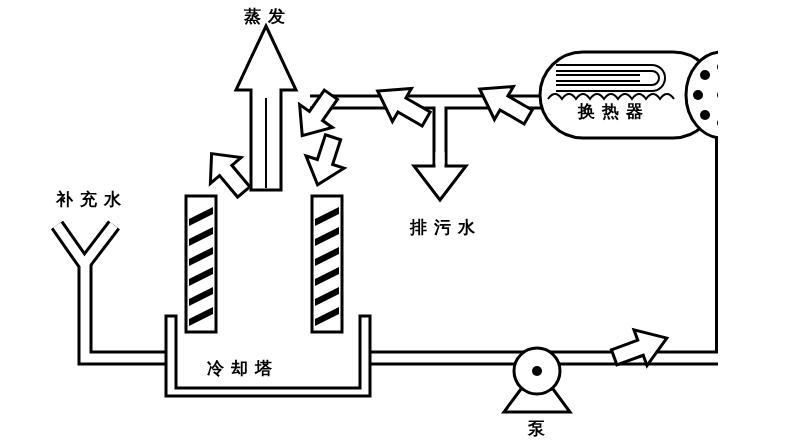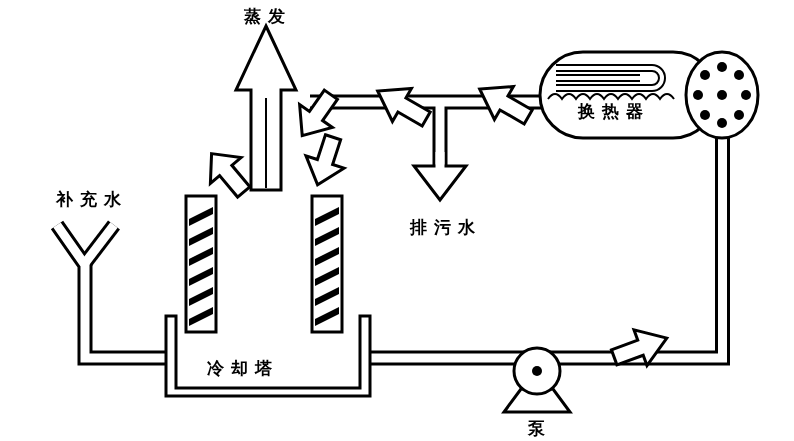--- a/index.html
+++ b/index.html
@@ -1,16 +1,16 @@
 <!DOCTYPE html>
 <html><head>
 <meta charset="utf-8">
 <style>
   html,body{margin:0;padding:0;background:#fff;}
-  .stage{position:relative;width:794px;height:441px;background:#fff;overflow:hidden;}
+  .stage{position:relative;width:718px;height:441px;background:#fff;overflow:hidden;}
   svg{display:block;}
   .lbl{font-family:"DejaVu Sans","Liberation Sans",sans-serif;font-size:17px;font-weight:bold;fill:#000;}
   .spaced{letter-spacing:7px;}
   .outline{fill:#fff;stroke:#000;stroke-width:3;stroke-linejoin:miter;}
   .thin{fill:none;stroke:#000;stroke-width:2;}
   .pipe-black{fill:none;stroke:#000;stroke-width:15;stroke-linecap:butt;stroke-linejoin:miter;}
   .pipe-white{fill:none;stroke:#fff;stroke-width:9;stroke-linecap:butt;stroke-linejoin:miter;}
   .slat{fill:#000;stroke:none;}
   .dot{fill:#000;stroke:none;}
 </style>

